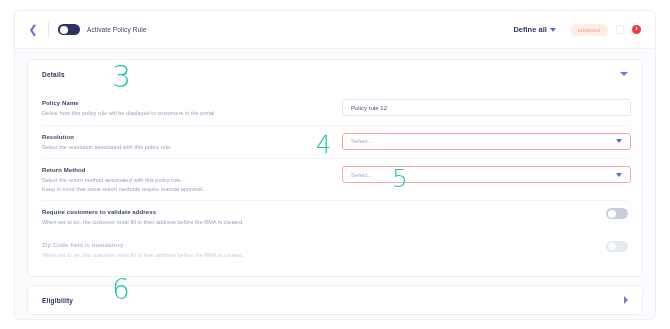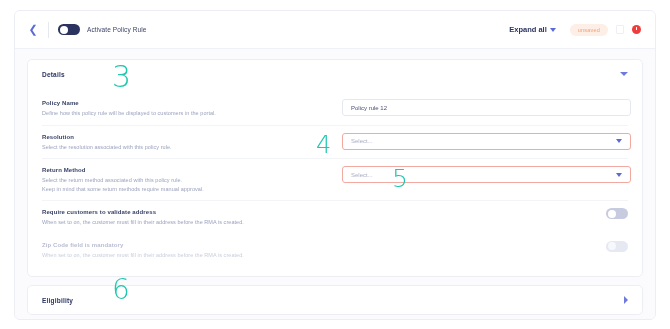--- a/index.html
+++ b/index.html
@@ -236,21 +236,21 @@
     <div class="back-btn">❮</div>
     <div class="vdiv"></div>
     <div class="toggle">
       <div class="knob"></div>
     </div>
     <div class="topbar-label">Activate Policy Rule</div>
 
     <div class="spacer"></div>
 
     <div class="expand-all">
-      <span>Expand all</span>
+      <span>Define all</span>
       <span class="chev-sm"></span>
     </div>
     <div class="badge-unsaved">unsaved</div>
     <div class="ghost-icon"></div>
     <div class="red-dot"></div>
   </div>
 
   <div class="body-area">
 
     <div class="card">

